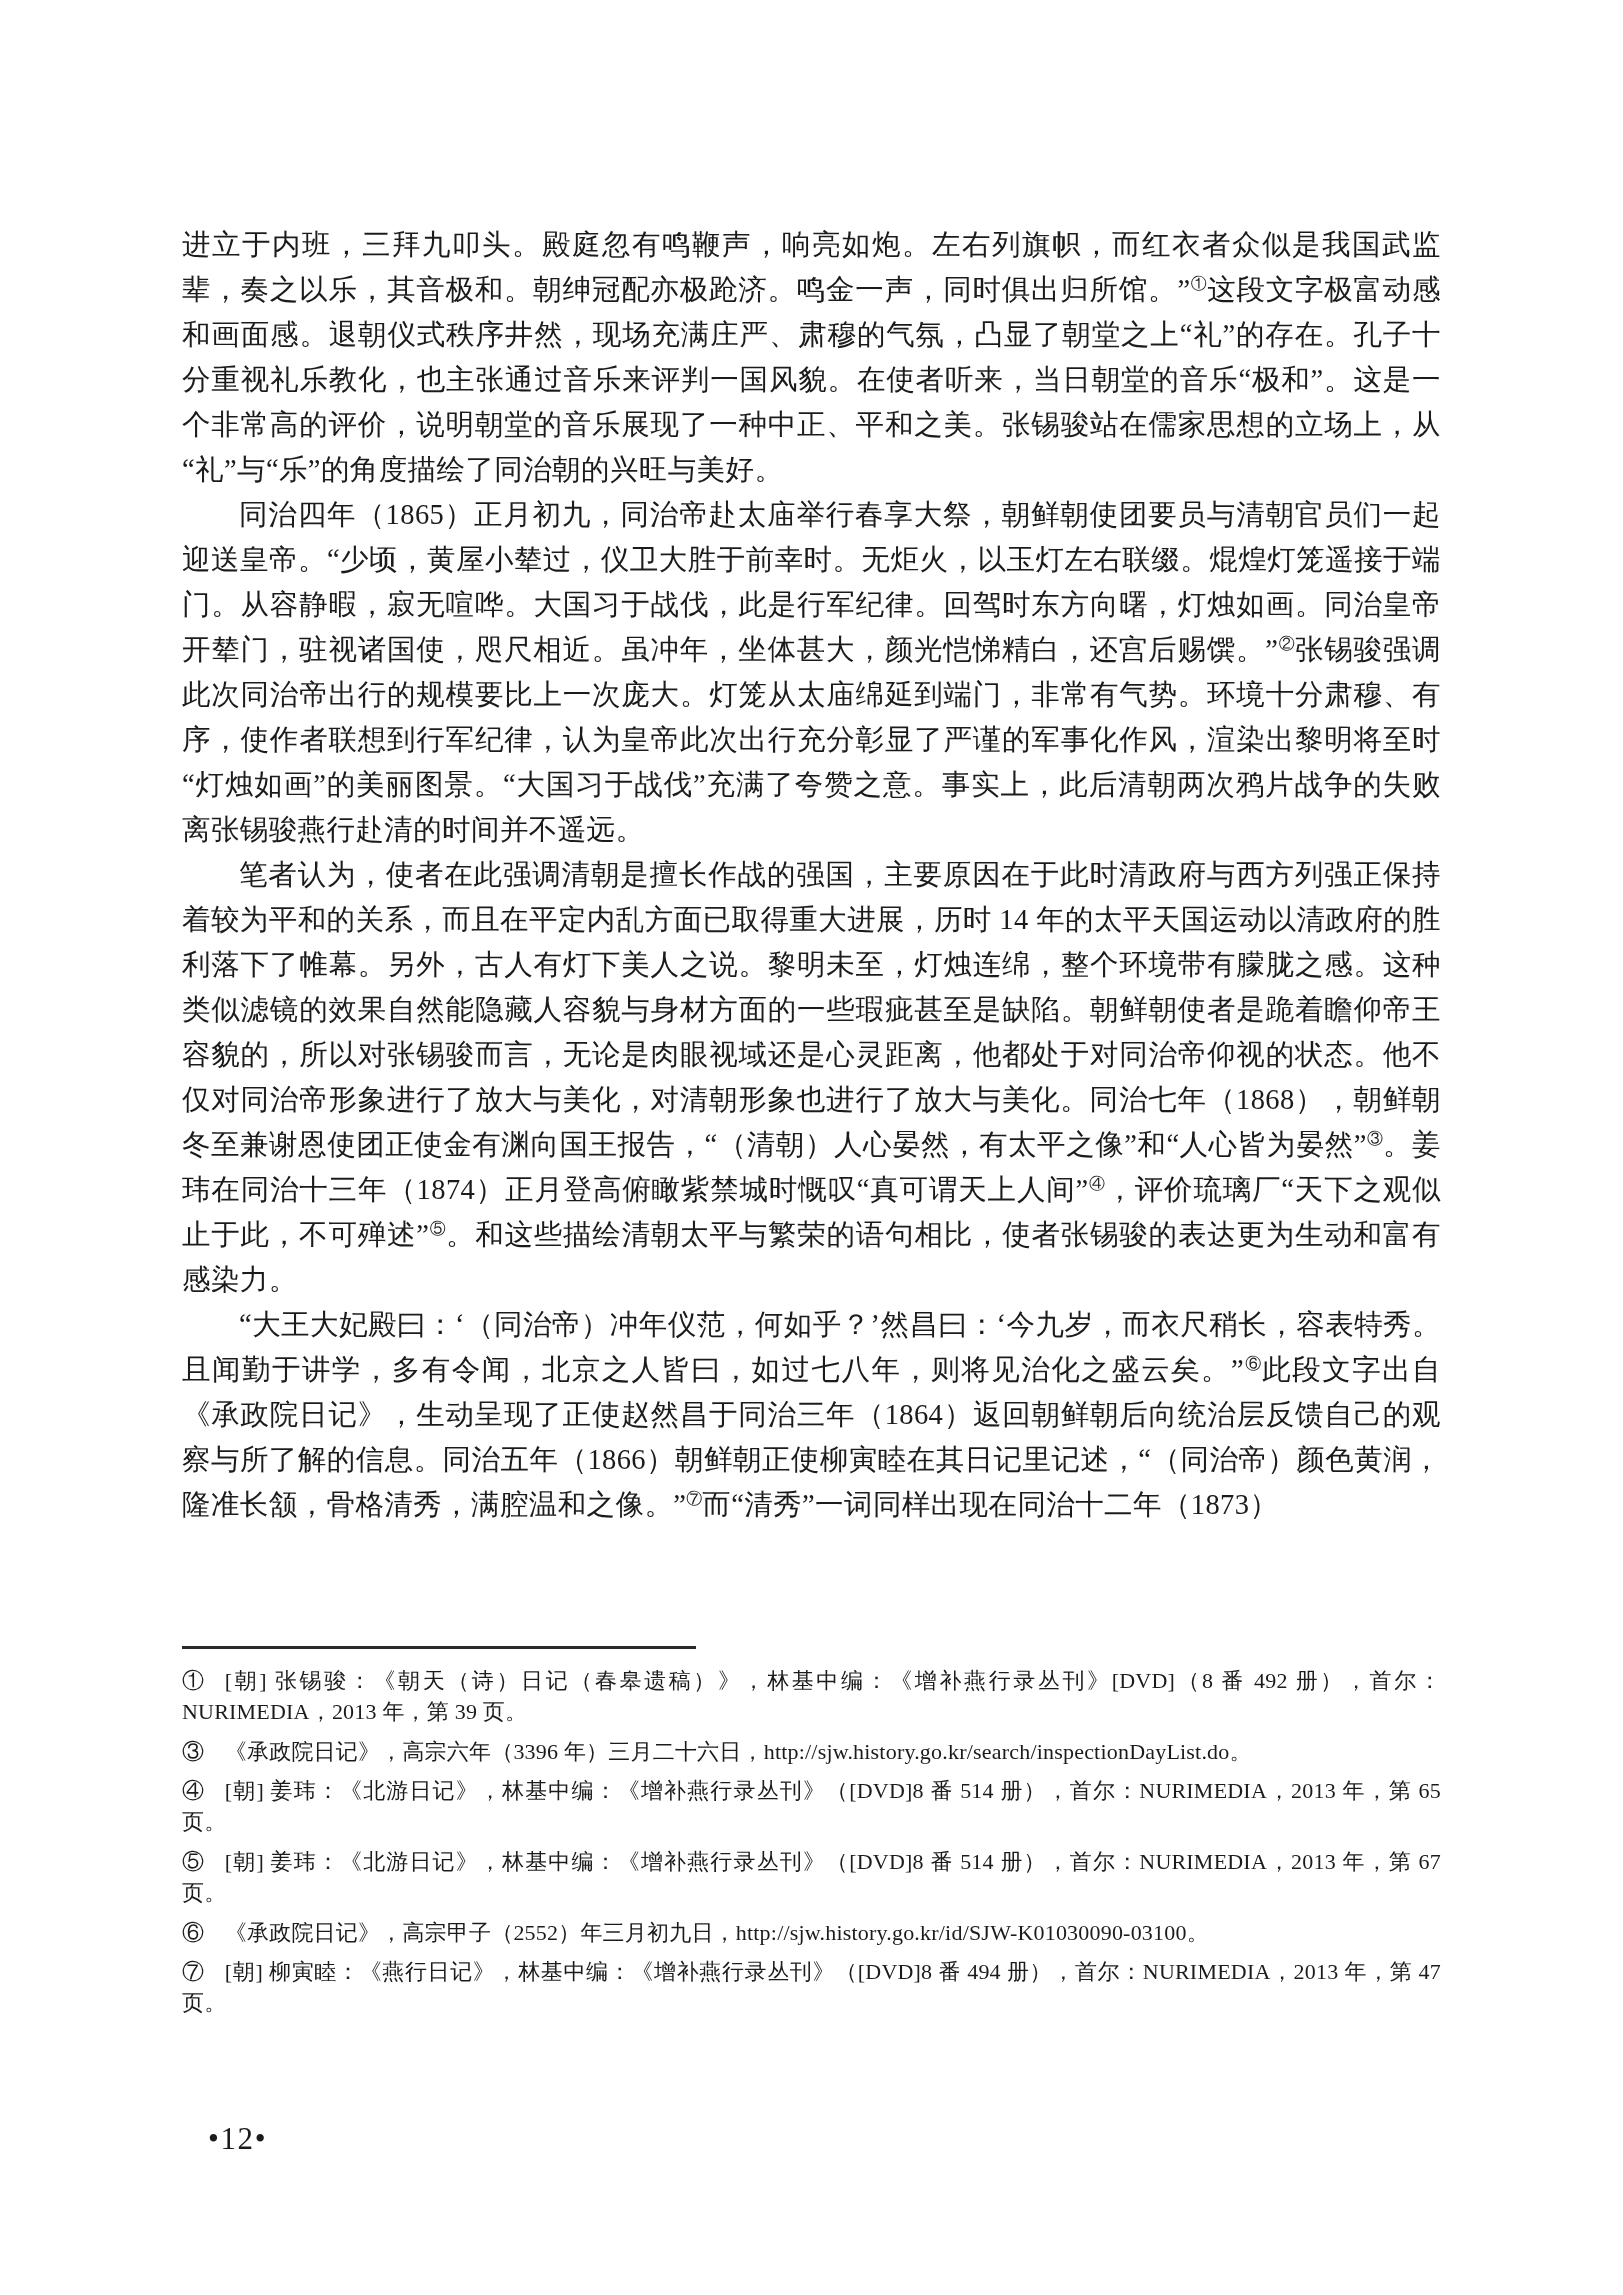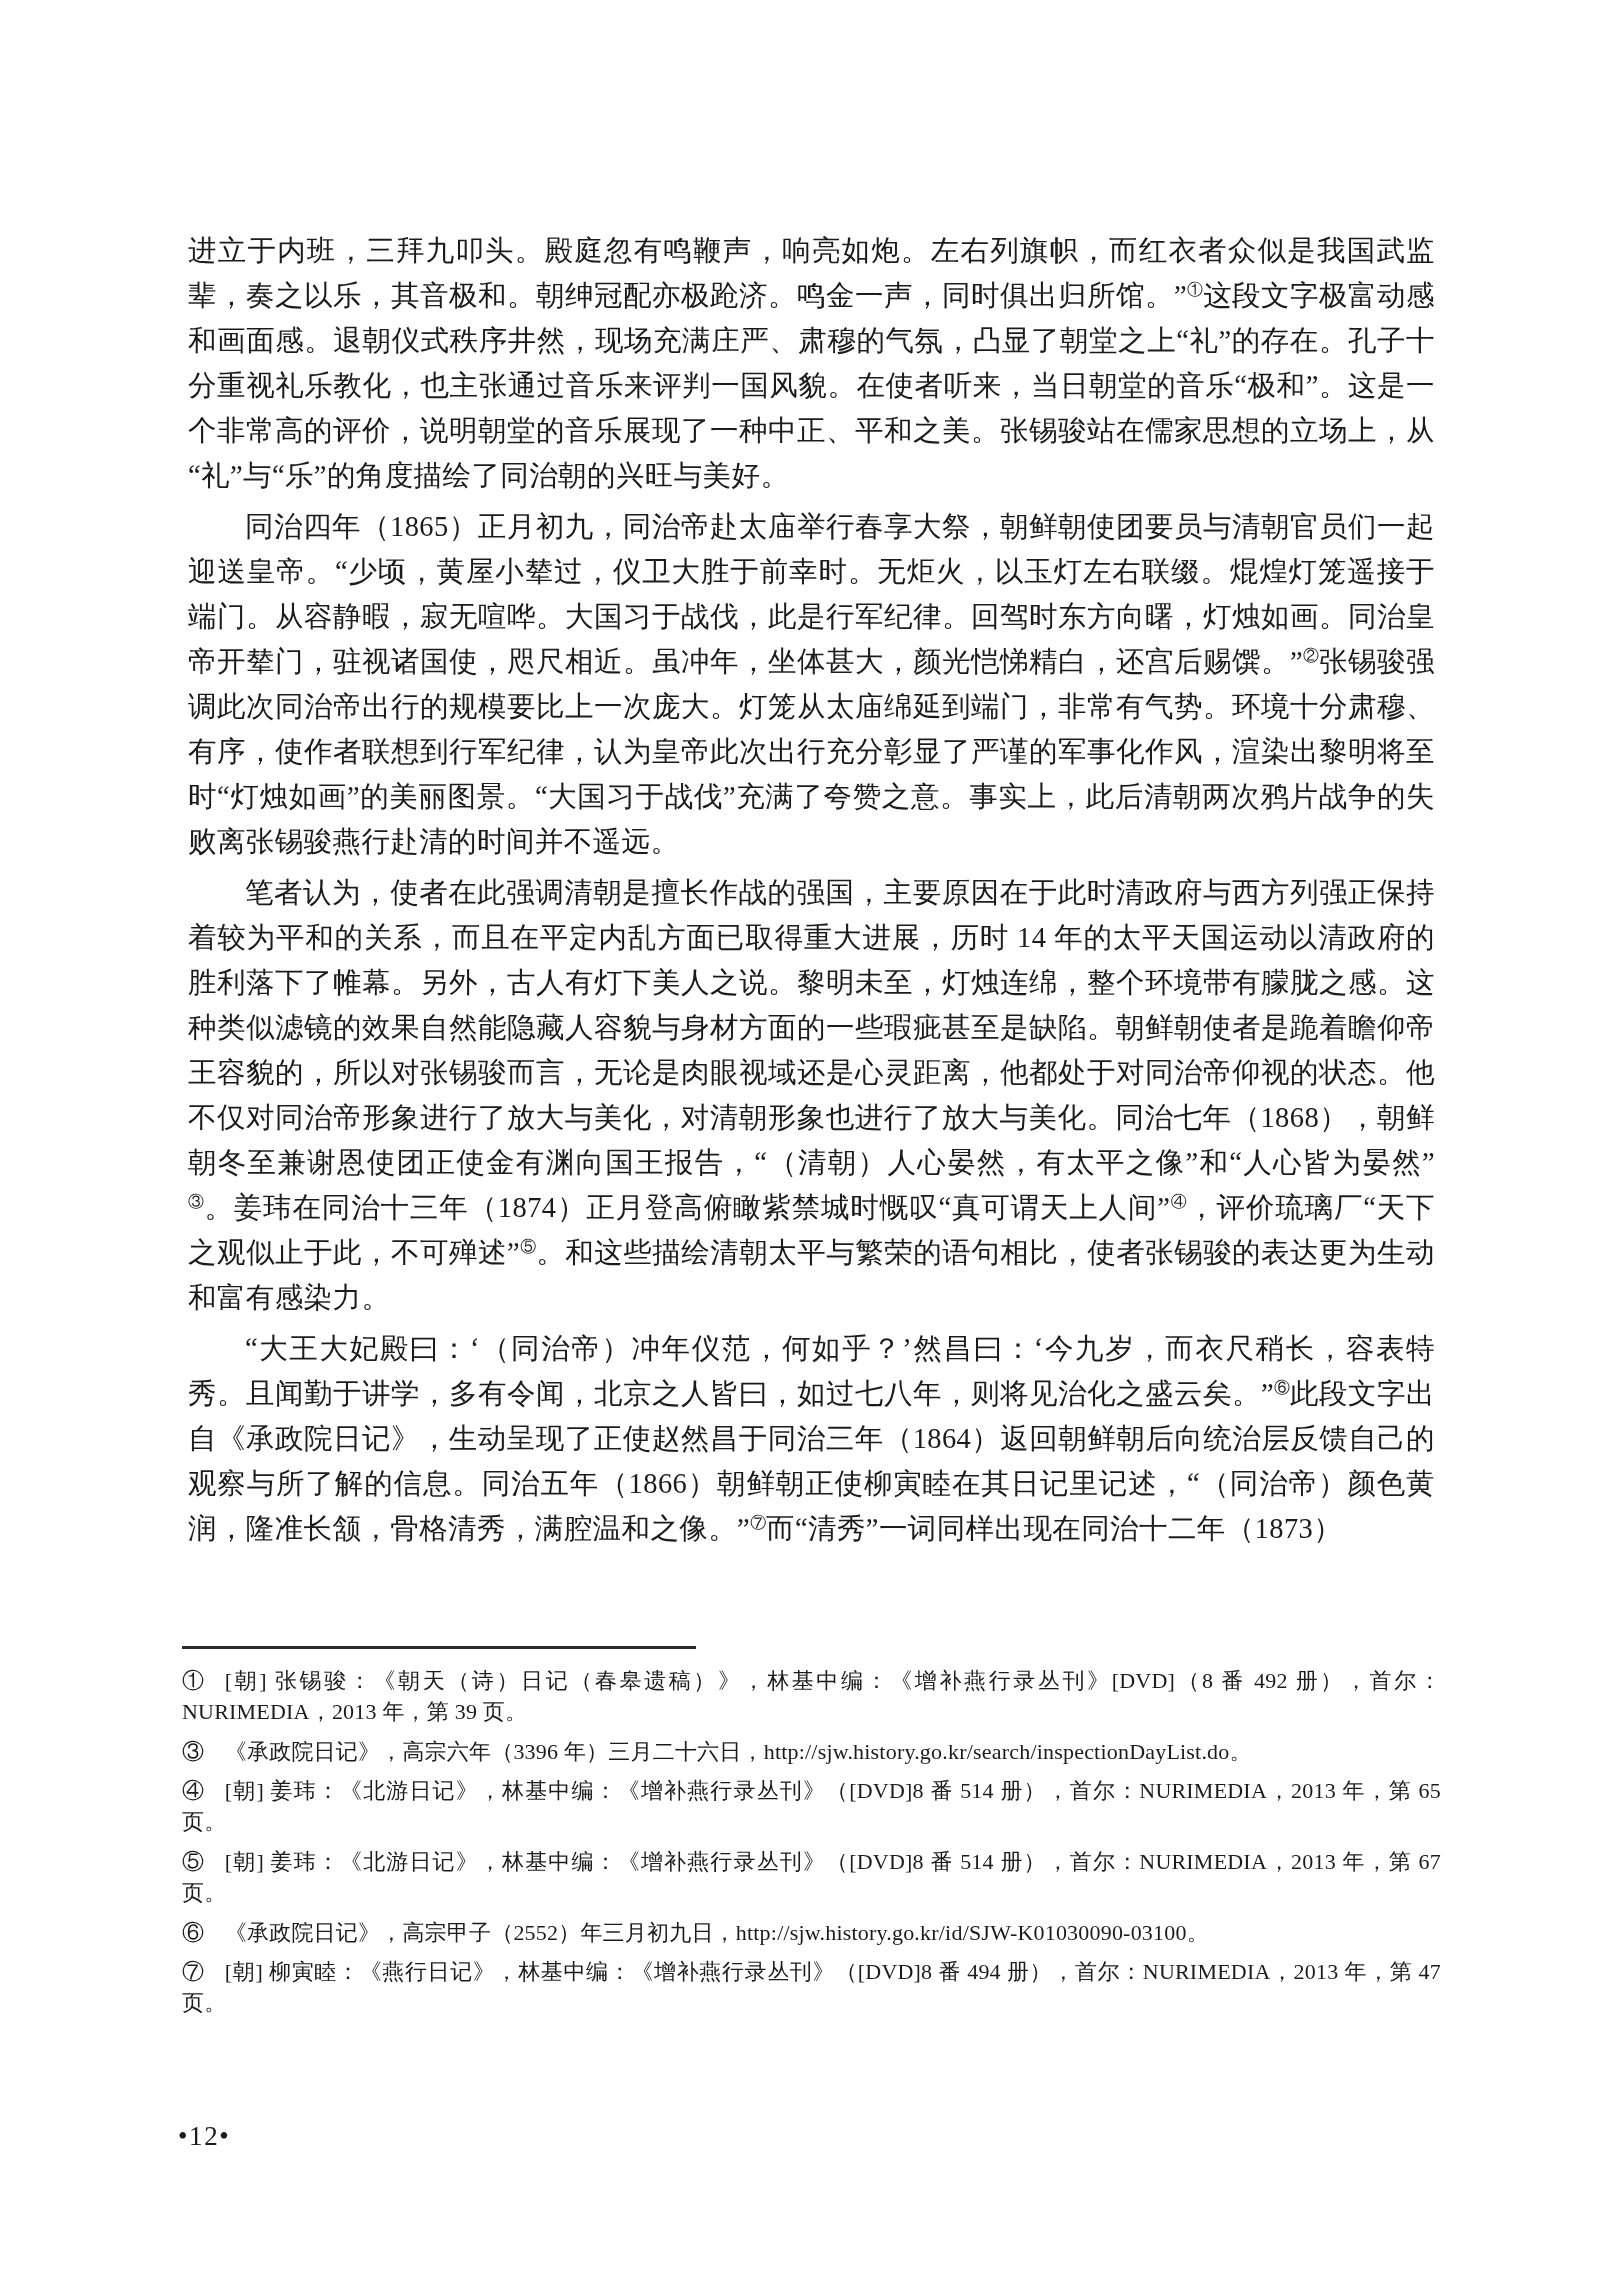--- a/index.html
+++ b/index.html
@@ -11,21 +11,21 @@
     font-family:"Liberation Serif","DejaVu Serif",serif;
     overflow:hidden;
   }
   .body-text {
     position:absolute;
     left:182px; top:222px; width:1259px;
     font-size:28.5px; line-height:45px;
     text-align:justify;
     letter-spacing:0.4px;
   }
-  .body-text p { margin:6px; padding:0; text-indent:2em; }
+  .body-text p { margin:0; padding:0; text-indent:2em; }
   .body-text p.no-indent { text-indent:0; }
   sup.fnref {
     font-size:0.56em;
     vertical-align:super;
     line-height:0;
     letter-spacing:0;
   }
   .fn-sep {
     position:absolute;
     left:182px; top:1646px;
@@ -36,22 +36,22 @@
     position:absolute;
     left:182px; top:1665px; width:1259px;
     font-size:22px; line-height:31px;
     text-align:justify;
     letter-spacing:0.2px;
   }
   .footnote { margin:0 0 8.7px 0; }
   .fn-marker { display:inline-block; margin-right:20.6px; }
   .page-num {
     position:absolute;
-    left:178px; top:2121px;
-    font-size:27px;
+    left:208px; top:2121px;
+    font-size:31px;
     letter-spacing:1.6px;
   }
 </style>
 </head>
 <body>
 
 <div class="page">
 
   <div class="body-text" id="body-text">
       <p class="no-indent">进立于内班，三拜九叩头。殿庭忽有鸣鞭声，响亮如炮。左右列旗帜，而红衣者众似是我国武监辈，奏之以乐，其音极和。朝绅冠配亦极跄济。鸣金一声，同时俱出归所馆。”<sup class="fnref">①</sup>这段文字极富动感和画面感。退朝仪式秩序井然，现场充满庄严、肃穆的气氛，凸显了朝堂之上“礼”的存在。孔子十分重视礼乐教化，也主张通过音乐来评判一国风貌。在使者听来，当日朝堂的音乐“极和”。这是一个非常高的评价，说明朝堂的音乐展现了一种中正、平和之美。张锡骏站在儒家思想的立场上，从“礼”与“乐”的角度描绘了同治朝的兴旺与美好。</p>

